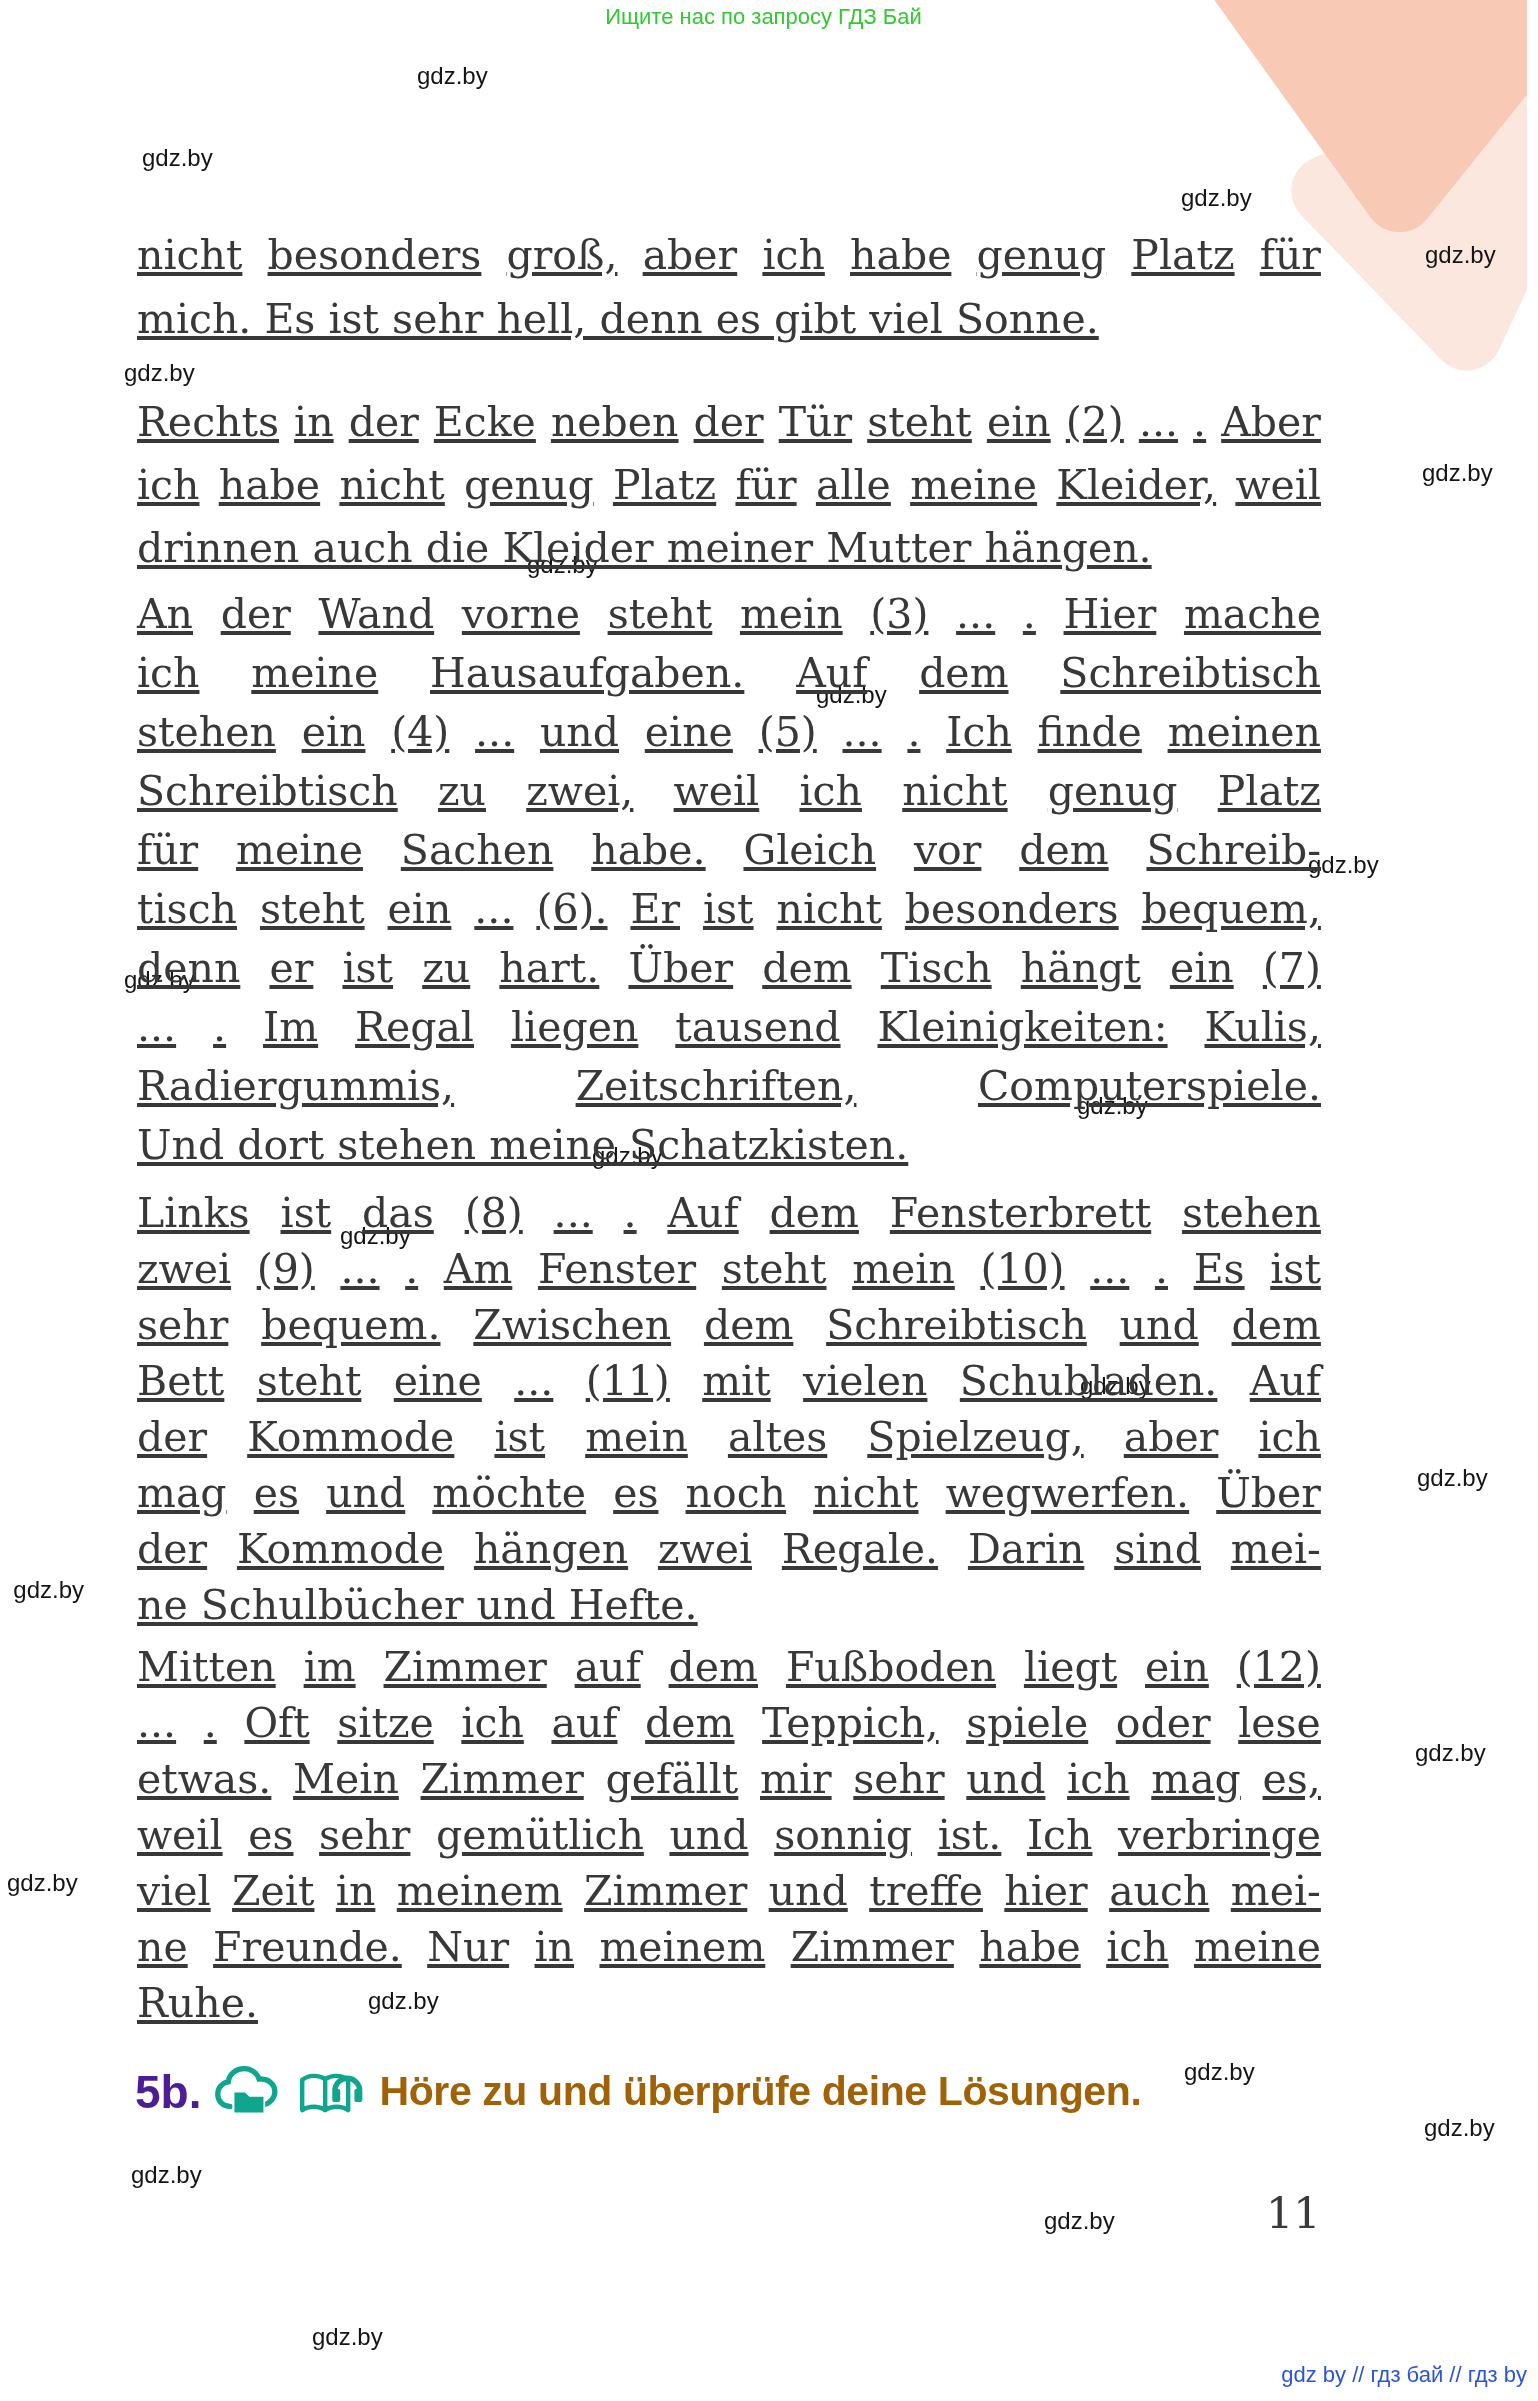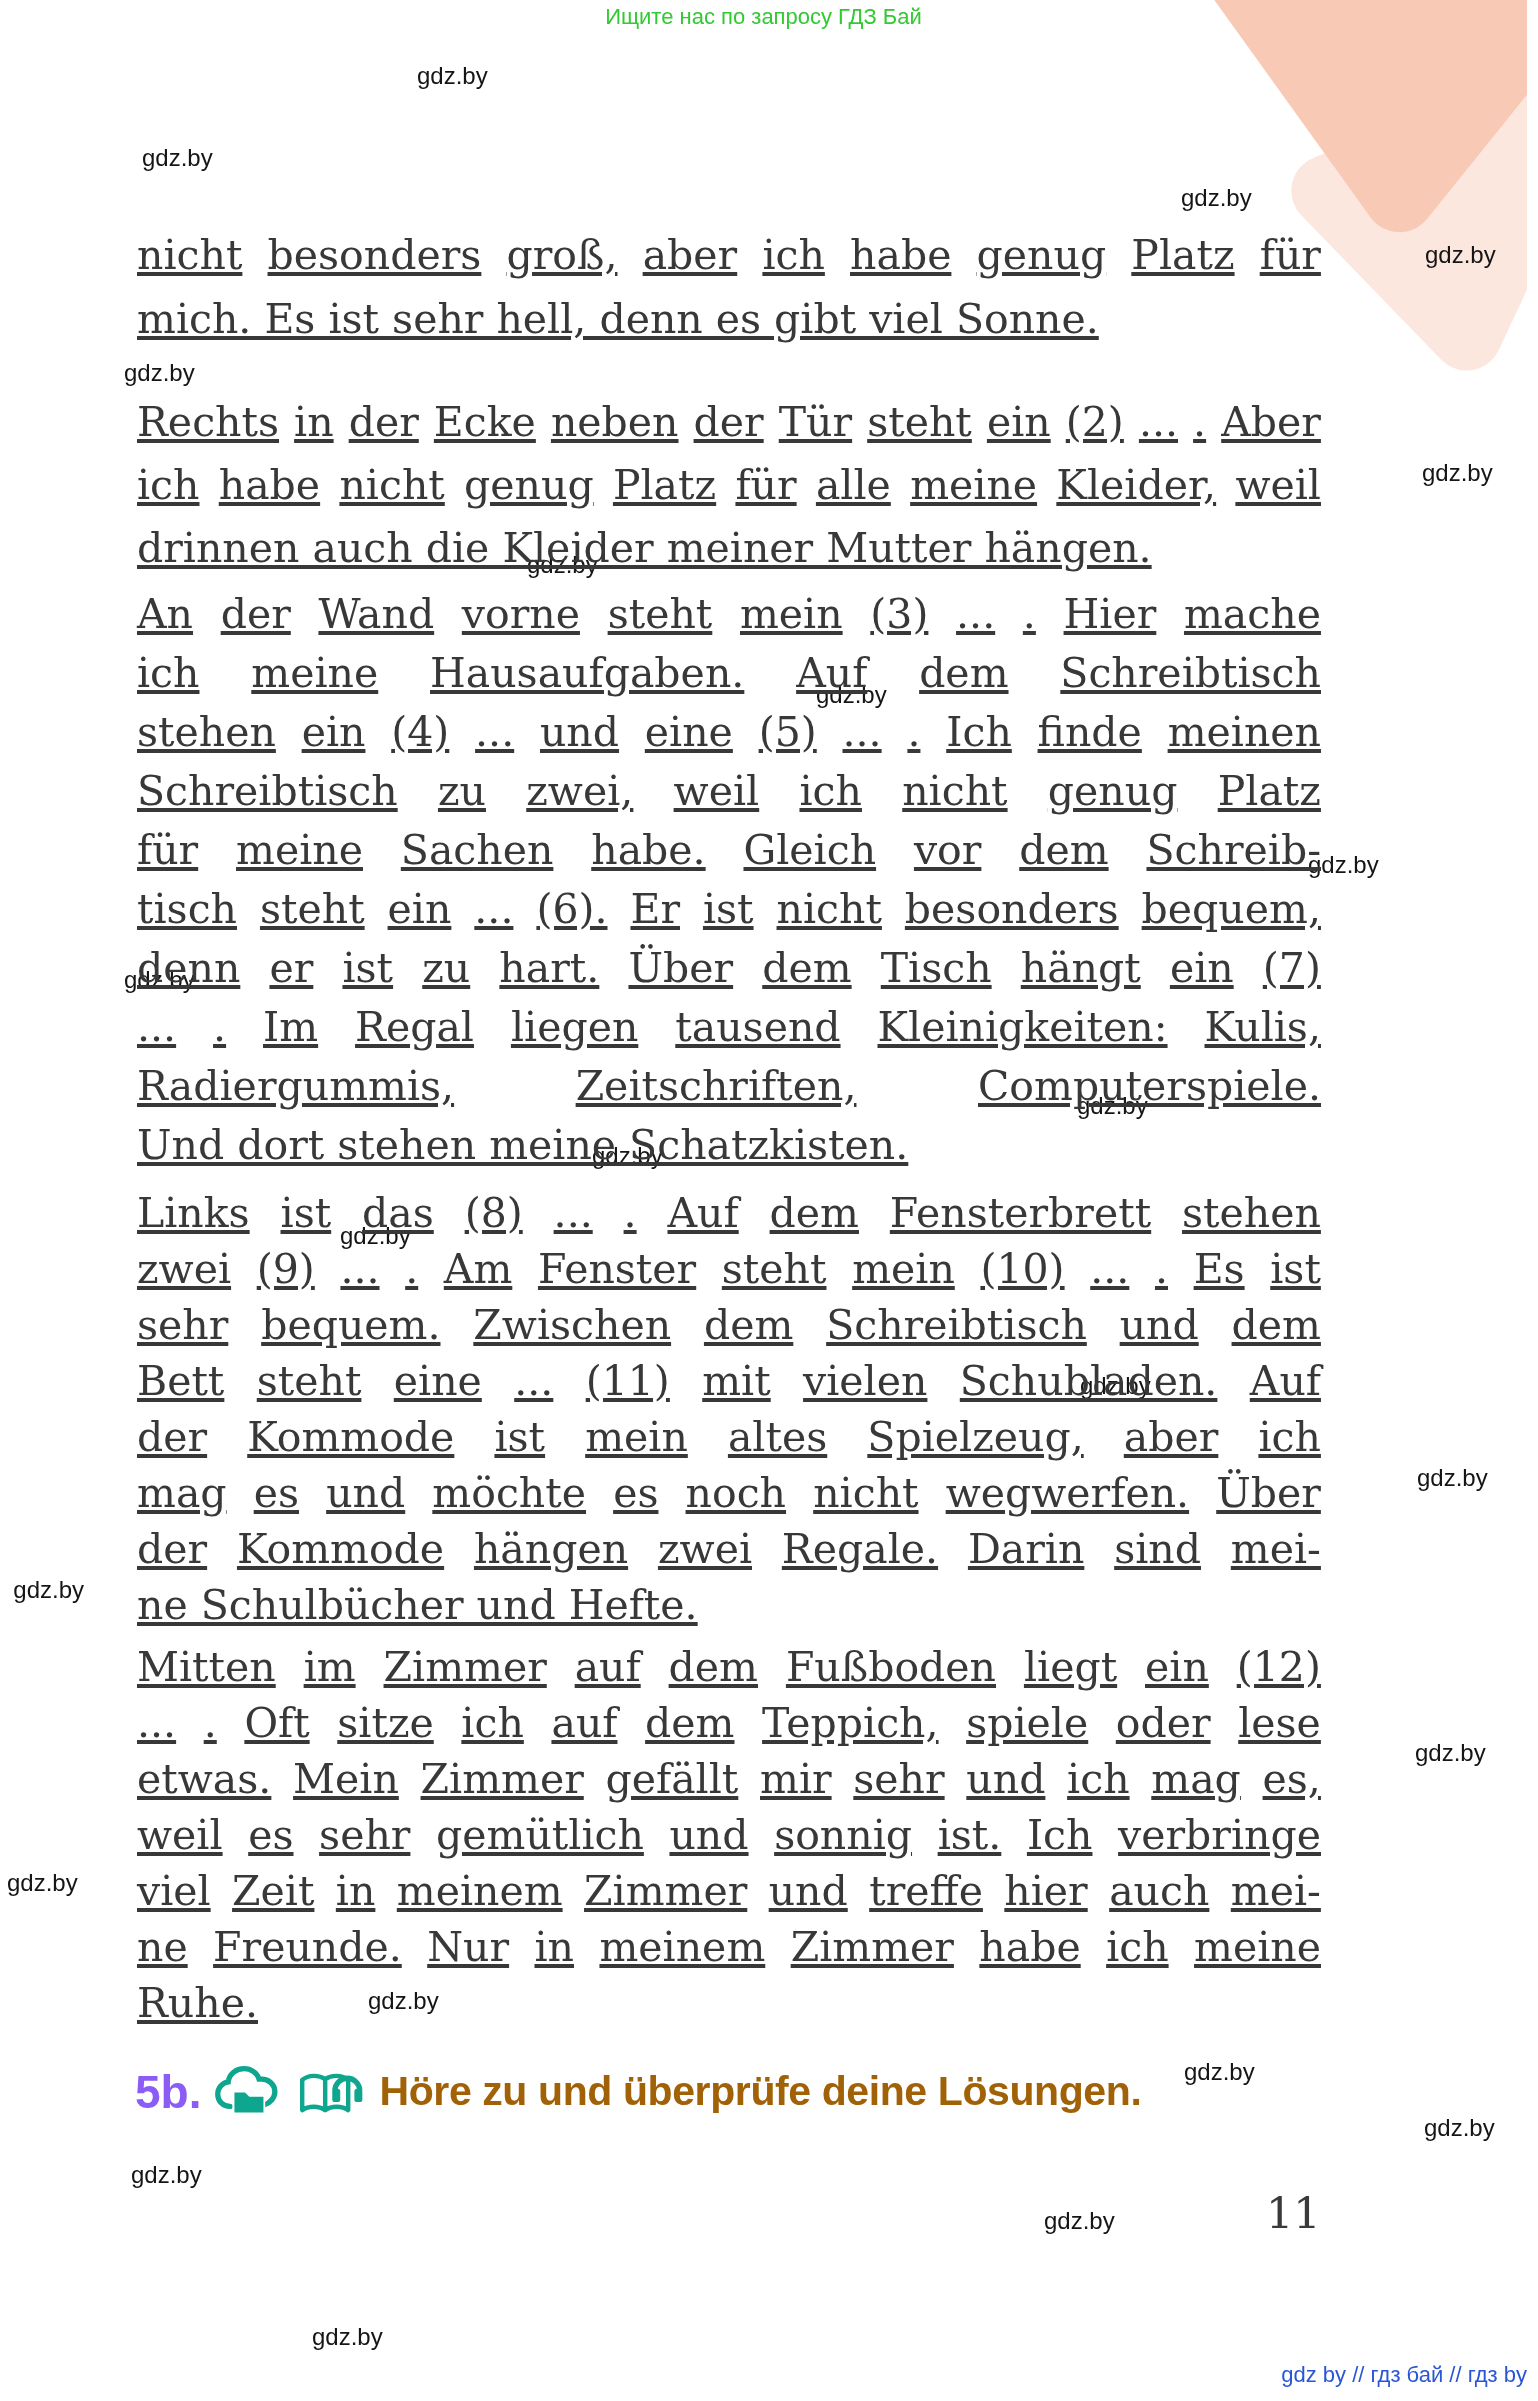--- a/index.html
+++ b/index.html
@@ -15,21 +15,21 @@
         font-family:"DejaVu Serif","Liberation Serif",serif;font-size:41px;
         line-height:var(--lh);}
   .p1{top:223px;--lh:64px;}
   .p2{top:391px;--lh:63px;}
   .p3{top:585px;--lh:59px;}
   .p4{top:1185px;--lh:56px;}
   .p5{top:1639px;--lh:56px;}
   .tline{display:flex;justify-content:space-between;text-decoration:underline;}
   .tline.last{display:block;}
   .exercise{position:absolute;left:135px;top:2064px;display:flex;align-items:center;gap:14px;}
-  .ex-num{color:#8b5cf6;font-weight:bold;font-size:46px;font-family:"Liberation Sans",sans-serif;}
+  .ex-num{color:#4c1d95;font-weight:bold;font-size:46px;font-family:"Liberation Sans",sans-serif;}
   .ex-label{color:#a16207;font-weight:bold;font-size:41px;letter-spacing:-0.4px;
             font-family:"Liberation Sans",sans-serif;}
   .pageno{position:absolute;left:1266px;top:2145px;font-size:43px;color:#3a3a3a;
           font-family:"DejaVu Serif","Liberation Serif",serif;margin-top:43px;}
   .icon{display:block;}
 </style>
 </head>
 <body>
 
 <div class="page">

